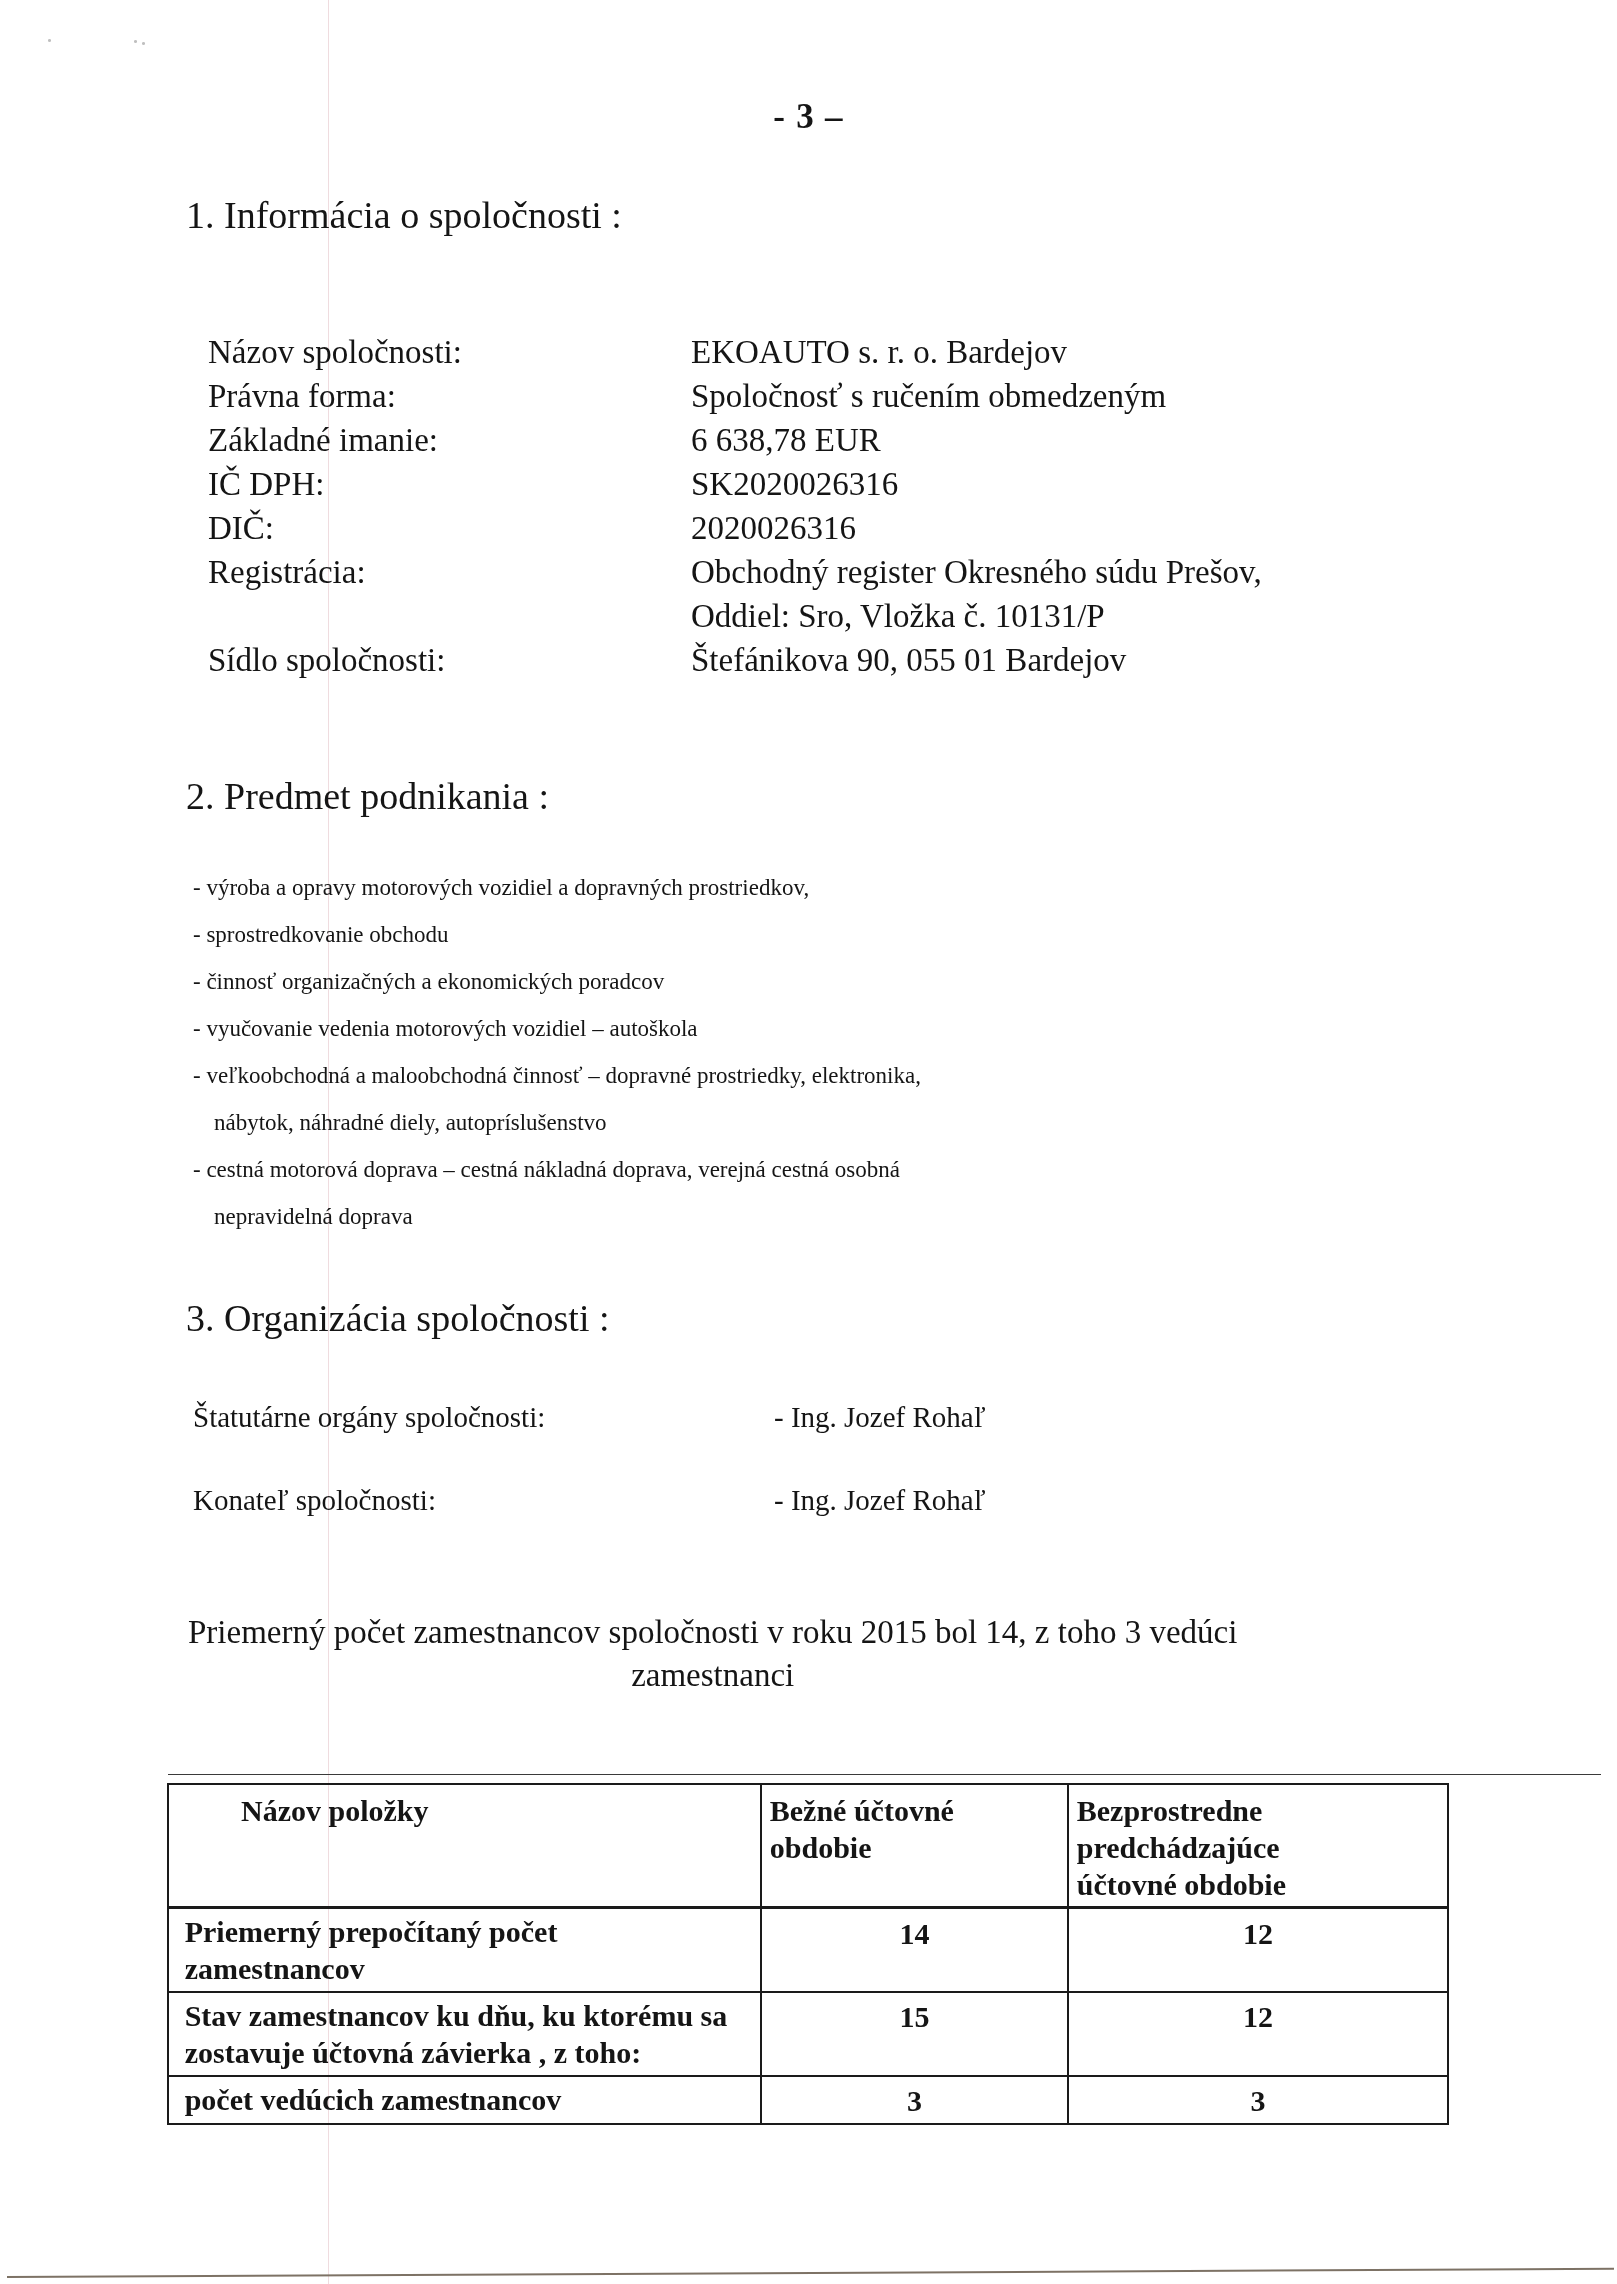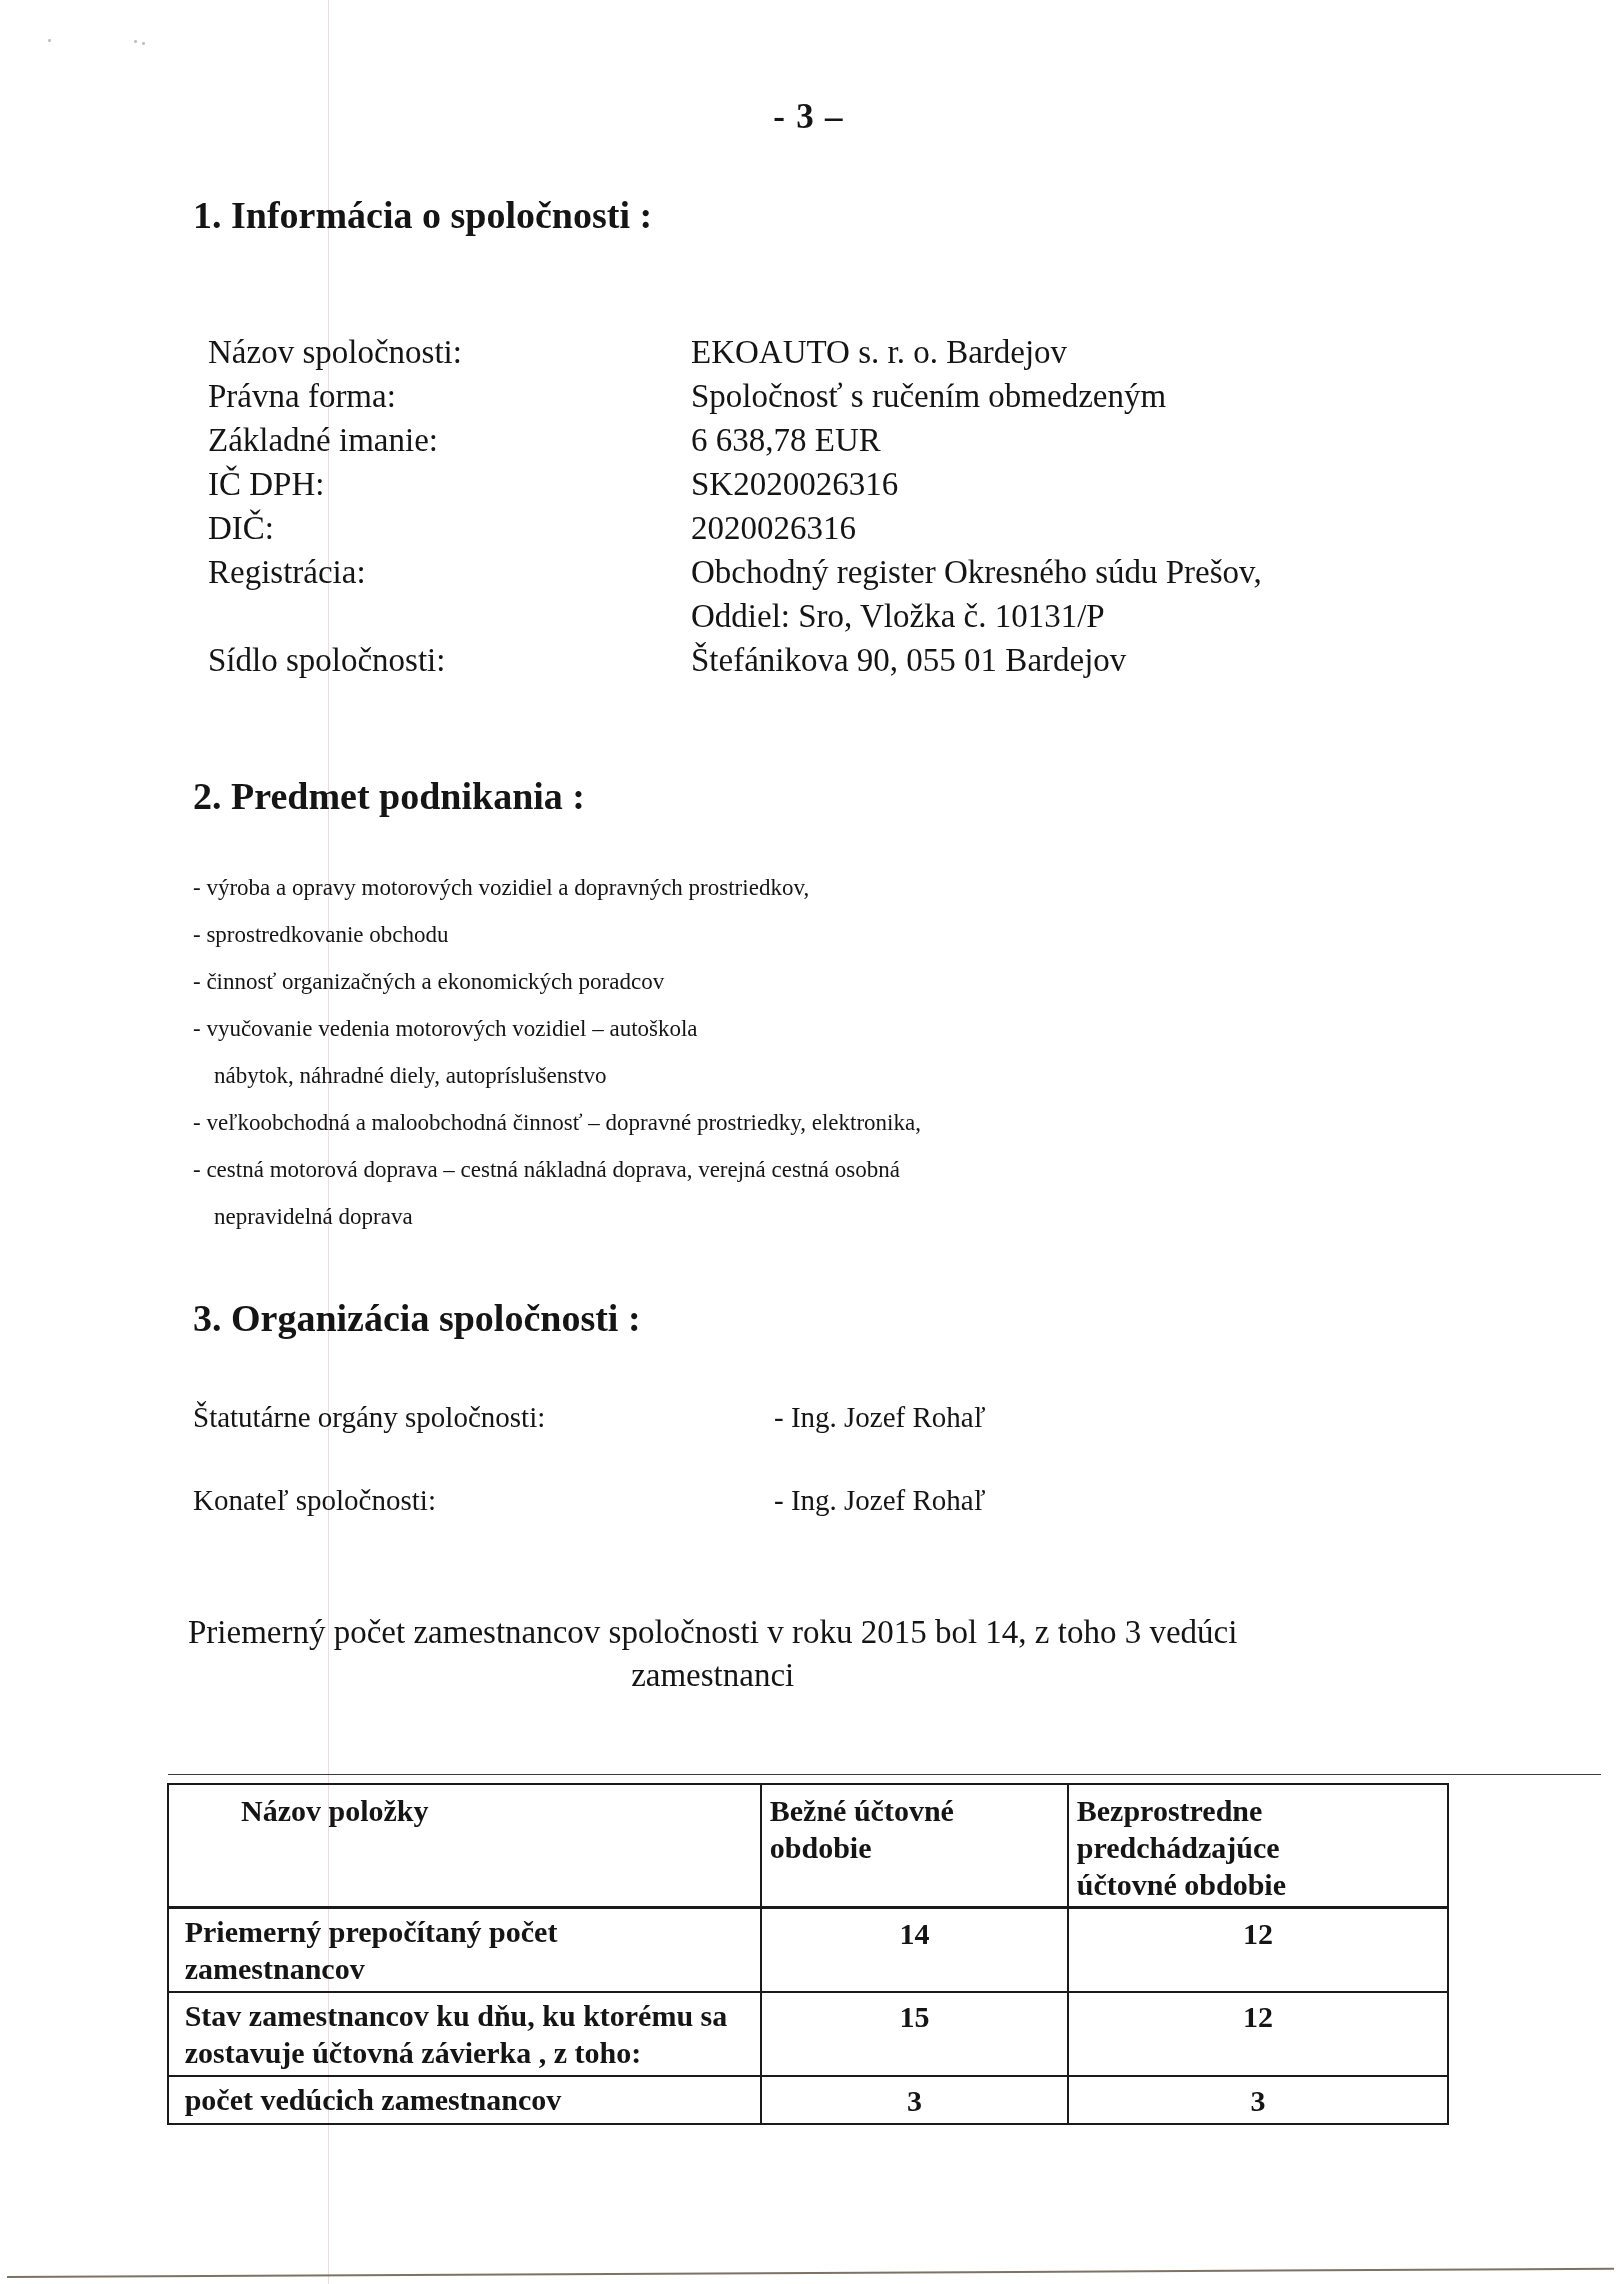--- a/index.html
+++ b/index.html
@@ -14,21 +14,21 @@
   
   .crease{position:absolute;left:328px;top:0;width:1.3px;height:2284px;background:rgba(214,162,172,.38);}
   .table-topline{position:absolute;left:168px;top:1774px;width:1433px;height:1.3px;background:#3a3a3a;}
   .bottomline{position:absolute;left:6.5px;top:2276px;width:1607px;height:2px;background:#7d7265;transform:rotate(-0.29deg);transform-origin:left center;}
   .speckle{position:absolute;width:3.3px;height:2.6px;border-radius:50%;background:#bfbfbf;}
   .sp1{left:48px;top:39px;}
   .sp2{left:134px;top:40px;}
   .sp3{left:142px;top:42px;}
   
   .pagenum{position:absolute;top:97px;left:0;width:100%;text-align:center;font-size:35px;font-weight:700;letter-spacing:1.3px;}
-  .h{position:absolute;left:193px;font-size:38px;font-weight:700;white-space:nowrap;}
+  .h{position:absolute;left:186px;font-size:38px;font-weight:400;white-space:nowrap;}
   .sec1{top:193px;}
   .sec2{top:774px;}
   .sec3{top:1296px;}
   .info{position:absolute;left:208px;top:330px;font-size:33px;line-height:44px;}
   .info-row{display:flex;}
   .info-label{flex:0 0 483px;width:483px;}
   .info-value{white-space:nowrap;}
   .bullets{position:absolute;left:193px;top:864px;font-size:23px;line-height:47px;}
   .bullet-line{white-space:nowrap;}
   .bullet-line.cont{padding-left:21px;}
@@ -115,22 +115,22 @@
     </div>
   </div>
 
   <div class="h sec2">2. Predmet podnikania :</div>
 
   <div class="bullets">
     <div class="bullet-line">- výroba a opravy motorových vozidiel a dopravných prostriedkov,</div>
     <div class="bullet-line">- sprostredkovanie obchodu</div>
     <div class="bullet-line">- činnosť organizačných a ekonomických poradcov</div>
     <div class="bullet-line">- vyučovanie vedenia motorových vozidiel – autoškola</div>
+    <div class="bullet-line">- veľkoobchodná a maloobchodná činnosť – dopravné prostriedky, elektronika,</div>
     <div class="bullet-line cont">nábytok, náhradné diely, autopríslušenstvo</div>
-    <div class="bullet-line">- veľkoobchodná a maloobchodná činnosť – dopravné prostriedky, elektronika,</div>
     <div class="bullet-line">- cestná motorová doprava – cestná nákladná doprava, verejná cestná osobná</div>
     <div class="bullet-line cont">nepravidelná doprava</div>
   </div>
 
   <div class="h sec3">3. Organizácia spoločnosti :</div>
 
   <div class="org-row org1">
     <span class="org-label">Štatutárne orgány spoločnosti:</span>
     <span class="org-value">- Ing. Jozef Rohaľ</span>
   </div>

